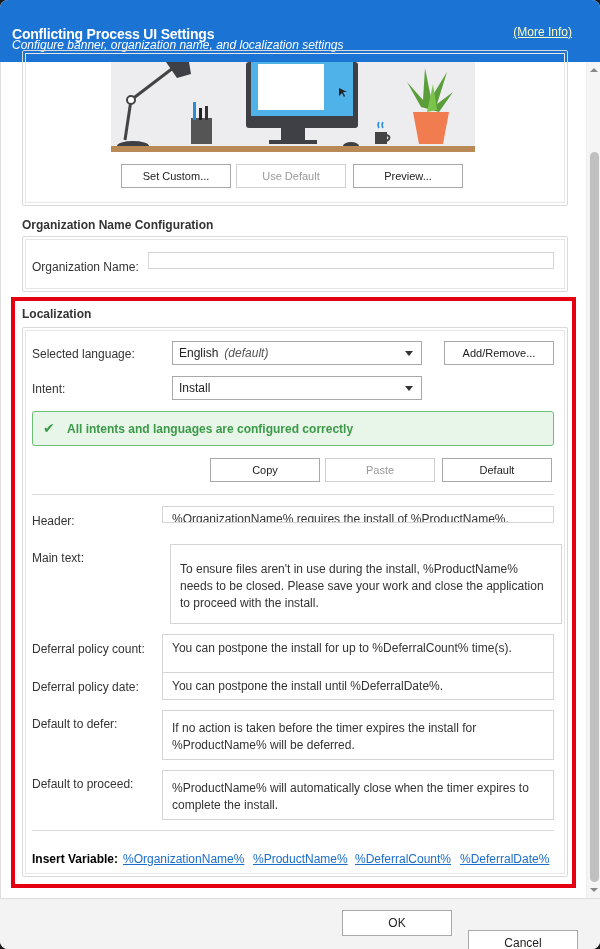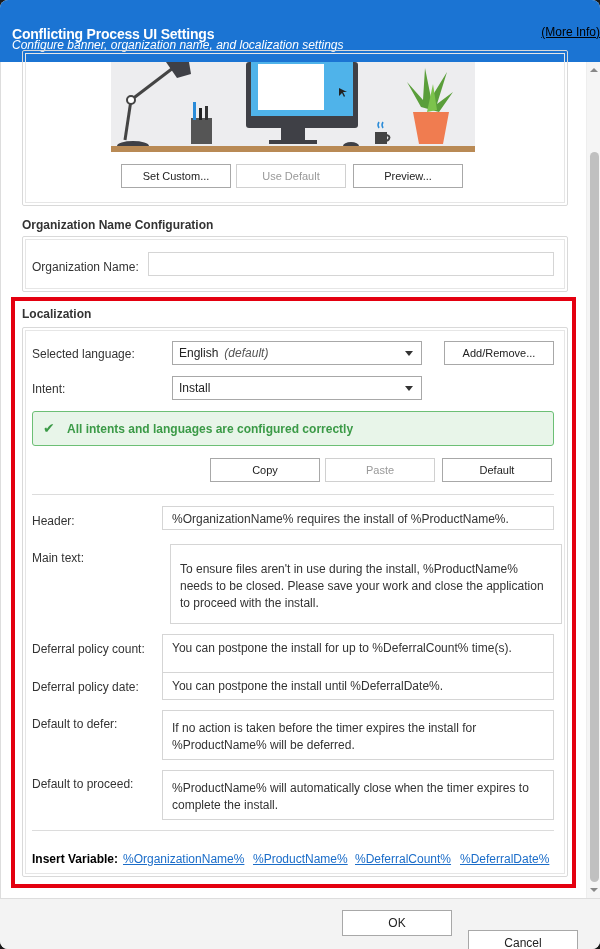--- a/index.html
+++ b/index.html
@@ -2,40 +2,40 @@
 <html><head>
 <meta charset="utf-8">
 <style>
   * { box-sizing: border-box; margin: 0; padding: 0; }
   html, body { width: 600px; height: 949px; overflow: hidden; background: #1a1a1a; }
   body { font-family: "Liberation Sans", "DejaVu Sans", sans-serif; font-size: 12px; color: #222; }
   .window { position: absolute; left: 0; top: 0; width: 600px; height: 949px; background: #f3f3f3; border-radius: 8px; overflow: hidden; }
   .header { position: absolute; left: 0; top: 0; width: 600px; height: 62px; background: #1b74d3; color: #fff; }
   .header .title { position: absolute; left: 12px; top: 14px; font-size: 14px; font-weight: bold; letter-spacing: -0.2px; margin-top: 12px; }
   .header .subtitle { position: absolute; left: 12px; top: 38px; font-size: 12px; font-style: italic; }
-  .header .more-info { position: absolute; right: 0; top: 25px; font-size: 12px; color: #000000; text-decoration: underline; cursor: pointer; }
+  .header .more-info { position: absolute; right: 28px; top: 25px; font-size: 12px; color: #fef9c3; text-decoration: underline; cursor: pointer; }
 
   .scroll-area { position: absolute; left: 0; top: 62px; width: 600px; height: 836px; background: #fff; overflow: hidden; border-left: 1px solid #ddd; }
   .scrollbar { position: absolute; right: 0; top: 62px; width: 14px; height: 836px; background: #f5f5f5; border-left: 1px solid #eee; }
   .scrollbar .arrow-up { position: absolute; left: 3px; top: 6px; width: 0; height: 0; border-left: 4px solid transparent; border-right: 4px solid transparent; border-bottom: 4px solid #888; }
   .scrollbar .arrow-down { position: absolute; left: 3px; bottom: 6px; width: 0; height: 0; border-left: 4px solid transparent; border-right: 4px solid transparent; border-top: 4px solid #888; }
   .scrollbar .thumb { position: absolute; left: 3px; top: 90px; width: 9px; height: 730px; background: #c0c0c0; border-radius: 5px; }
 
   .group-box { position: absolute; border: 1px solid #d9d9d9; border-radius: 2px; }
   .group-box .inner { position: absolute; inset: 2px; border: 1px solid #e6e6e6; }
 
   .banner-img { position: absolute; left: 111px; top: 62px; width: 364px; height: 90px; background: #eeeef0; overflow: hidden; }
 
   .btn { position: absolute; height: 24px; background: #fff; border: 1px solid #a8a8a8; font-size: 11px; color: #222; text-align: center; line-height: 22px; cursor: pointer; font-family: "Liberation Sans", sans-serif; }
   .btn.disabled { color: #999; border-color: #d0d0d0; }
 
   .section-title { position: absolute; font-size: 12px; font-weight: bold; color: #333; }
   .label { position: absolute; font-size: 12px; color: #333; }
   .textbox { position: absolute; background: #fff; border: 1px solid #d5d5d5; font-size: 12px; color: #333; padding: 0 9px; }
-  .textbox.single { line-height: 24px; height: 24px; white-space: nowrap; overflow: hidden; }
+  .textbox.single { line-height: 24px; height: 17px; white-space: nowrap; overflow: hidden; }
   .textbox.multi { line-height: 17px; display: flex; flex-direction: column; justify-content: center; padding-top: 4px; }
 
   .select { position: absolute; height: 24px; background: #fff; border: 1px solid #a8a8a8; font-size: 12px; line-height: 22px; padding-left: 6px; cursor: pointer; }
   .select .italic { font-style: italic; color: #555; margin-left: 6px; }
   .select .caret { position: absolute; right: 8px; top: 9px; width: 0; height: 0; border-left: 4px solid transparent; border-right: 4px solid transparent; border-top: 5px solid #333; }
 
   .status-ok { position: absolute; left: 32px; top: 411px; width: 522px; height: 35px; background: #e8f5e9; border: 1px solid #6cbf75; border-radius: 3px; }
   .status-ok .check { position: absolute; left: 10px; top: 8px; font-size: 14px; color: #3b9a47; font-weight: bold; }
   .status-ok .msg { position: absolute; left: 34px; top: 10px; font-size: 12px; color: #3b9a47; font-weight: bold; }
 

